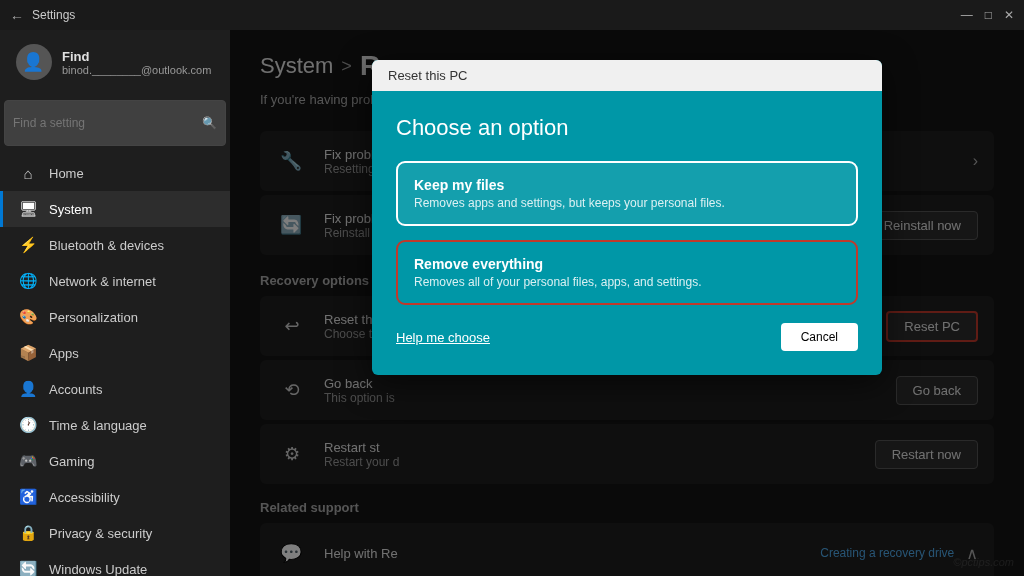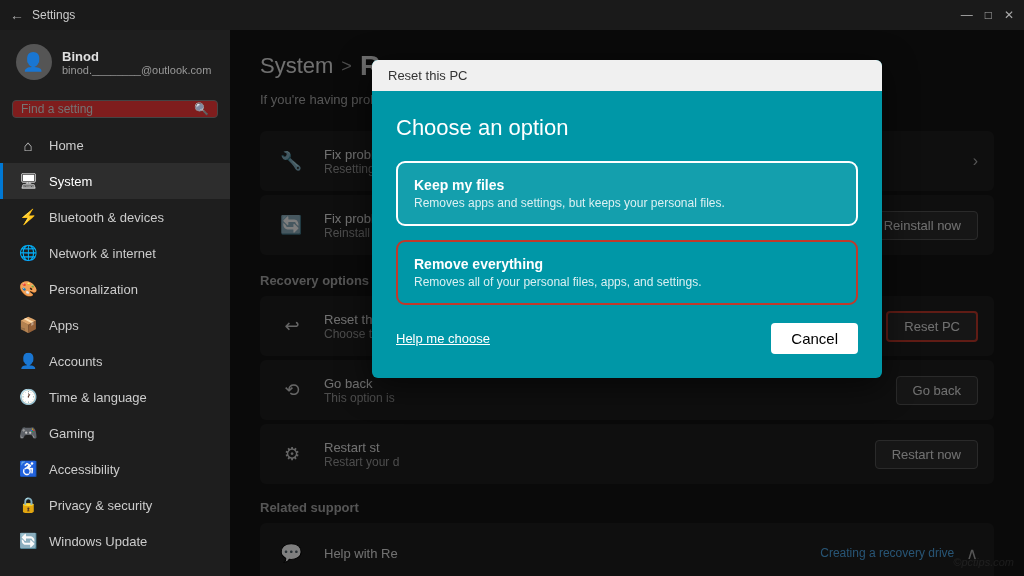--- a/index.html
+++ b/index.html
@@ -83,27 +83,27 @@
       font-size: 13px;
       font-weight: 600;
       color: #e0e0e0;
     }
     .user-email {
       font-size: 11px;
       color: #999;
     }
 
     .search-box {
-      margin: 6px 12px 10px;
-      background: #7f1d1d;
+      margin: 6px 4px 10px;
+      background: #404040;
       border: 1px solid #444;
       border-radius: 4px;
       display: flex;
       align-items: center;
-      padding: 1px 8px;
+      padding: 15px 8px;
       gap: 6px;
     }
     .search-input {
       background: transparent;
       border: none;
       color: #ccc;
       font-size: 12px;
       outline: none;
       flex: 1;
     }
@@ -307,21 +307,21 @@
       font-size: 13px;
       text-decoration: underline;
       cursor: pointer;
     }
     .dialog-cancel-btn {
       background: #fff;
       border: none;
       color: #000;
       padding: 7px 20px;
       border-radius: 4px;
-      font-size: 15px;
+      font-size: 12px;
       cursor: pointer;
     }
 
     
     .btn-reset-highlighted {
       background: #1e1e1e;
       border: 2px solid #c0392b !important;
       color: #e0e0e0;
       padding: 6px 16px;
       border-radius: 4px;
@@ -352,21 +352,21 @@
 </div>
 
 <div class="main-layout">
 
   <div class="sidebar">
     <div class="user-section">
       <div class="user-avatar">
         <span>👤</span>
       </div>
       <div class="user-info">
-        <span class="user-name">Binod</span>
+        <span class="user-name">Find</span>
         <span class="user-email">binod.________@outlook.com</span>
       </div>
     </div>
 
     <div class="search-box">
       <input class="search-input" type="text" placeholder="Find a setting" style="">
       <span class="search-icon">🔍</span>
     </div>
 
     <div class="nav-items">

